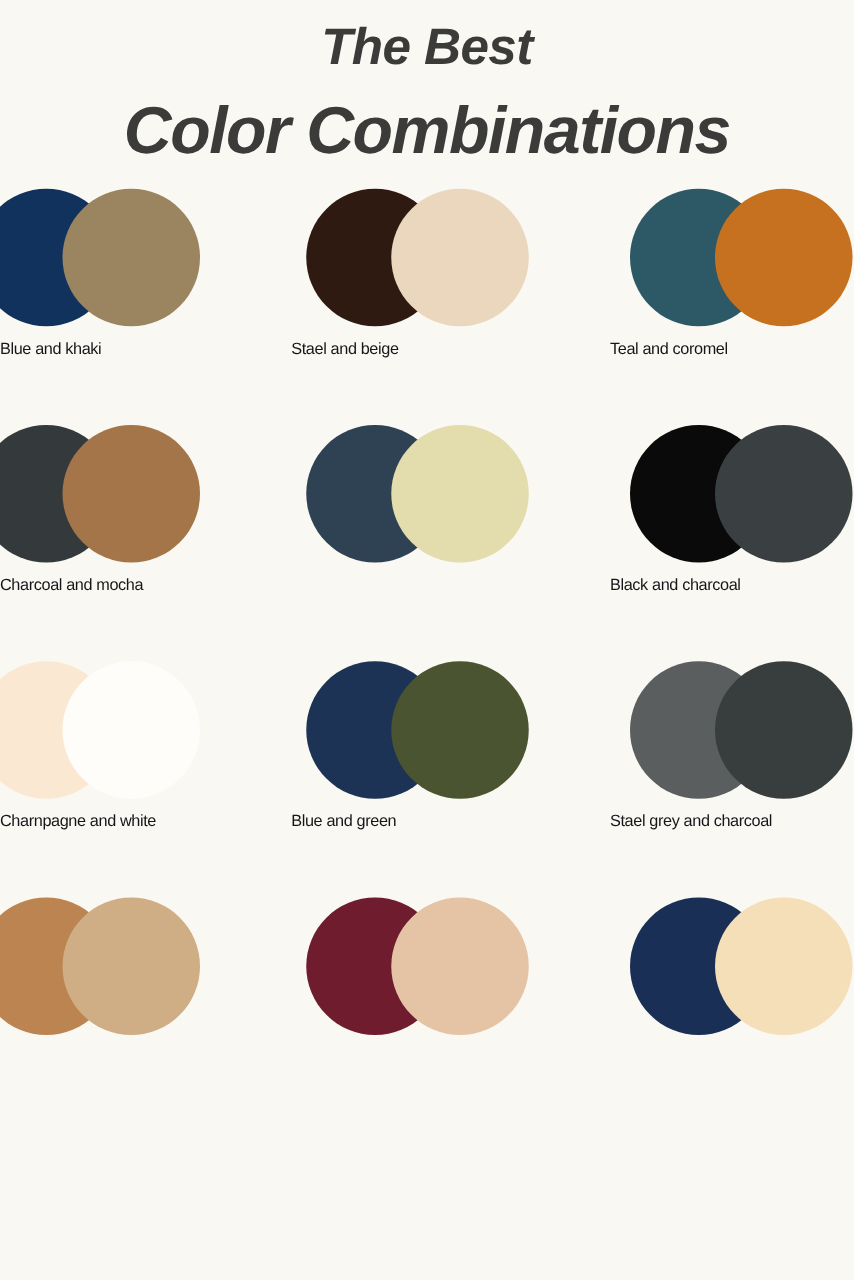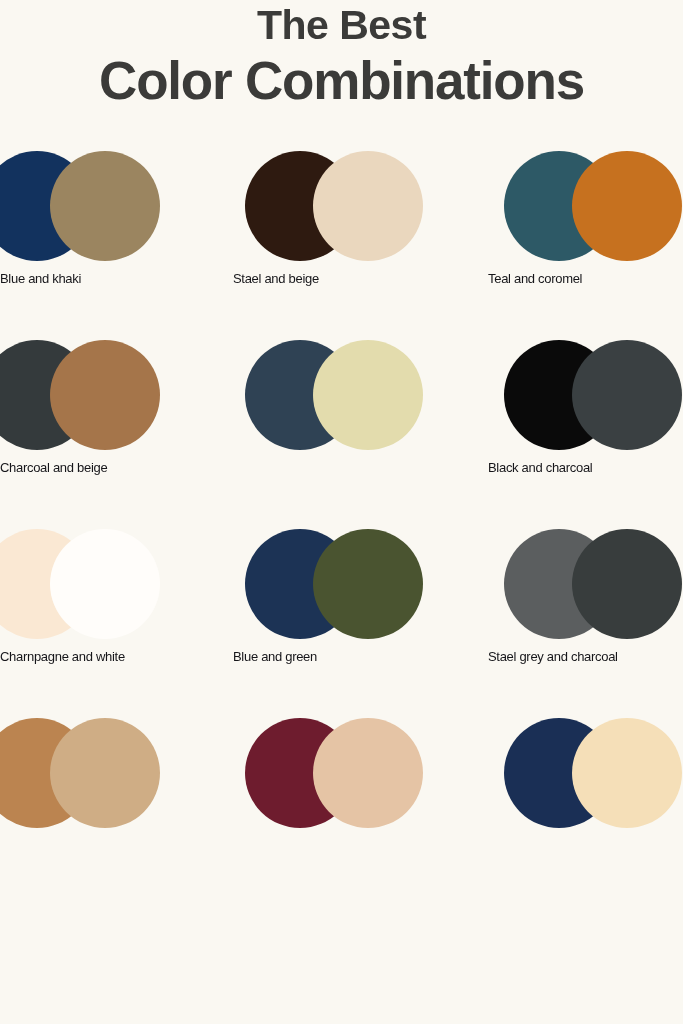--- a/index.html
+++ b/index.html
@@ -10,38 +10,39 @@
     width: 683px;
     height: 1024px;
     overflow: hidden;
     background: #faf8f2;
     font-family: "Liberation Sans", sans-serif;
     position: relative;
   }
 
   
   .header {
-    padding-top: 4px;
+    padding-top: 16px;
     text-align: center;
+    font-style: italic;
   }
   .title-line1 {
     font-size: 41px;
     font-weight: bold;
     color: #3b3b39;
     letter-spacing: -0.5px;
     line-height: 1.05;
     margin: 0;
   }
   .title-line2 {
     font-size: 53px;
     font-weight: bold;
     color: #3b3b39;
     letter-spacing: -1.2px;
     line-height: 1.12;
-    margin: 4px;
+    margin: 16px;
     white-space: nowrap;
   }
 
   
   .grid {
     position: absolute;
     top: 142px;
     left: 0;
     width: 683px;
   }
@@ -127,21 +128,21 @@
         </div>
         <div class="label">Teal and coromel</div>
       </div>
     </div>
     <div class="row">
       <div class="cell col0">
         <div class="swatch">
           <div class="circle left" style="background: rgb(52, 58, 60);"></div>
           <div class="circle right" style="background: rgb(165, 117, 74);"></div>
         </div>
-        <div class="label">Charcoal and beige</div>
+        <div class="label">Charcoal and mocha</div>
       </div>
       <div class="cell col1">
         <div class="swatch">
           <div class="circle left" style="background: rgb(47, 66, 84);"></div>
           <div class="circle right" style="background: rgb(227, 220, 173);"></div>
         </div>
       </div>
       <div class="cell col2">
         <div class="swatch">
           <div class="circle left" style="background: rgb(10, 10, 10);"></div>

